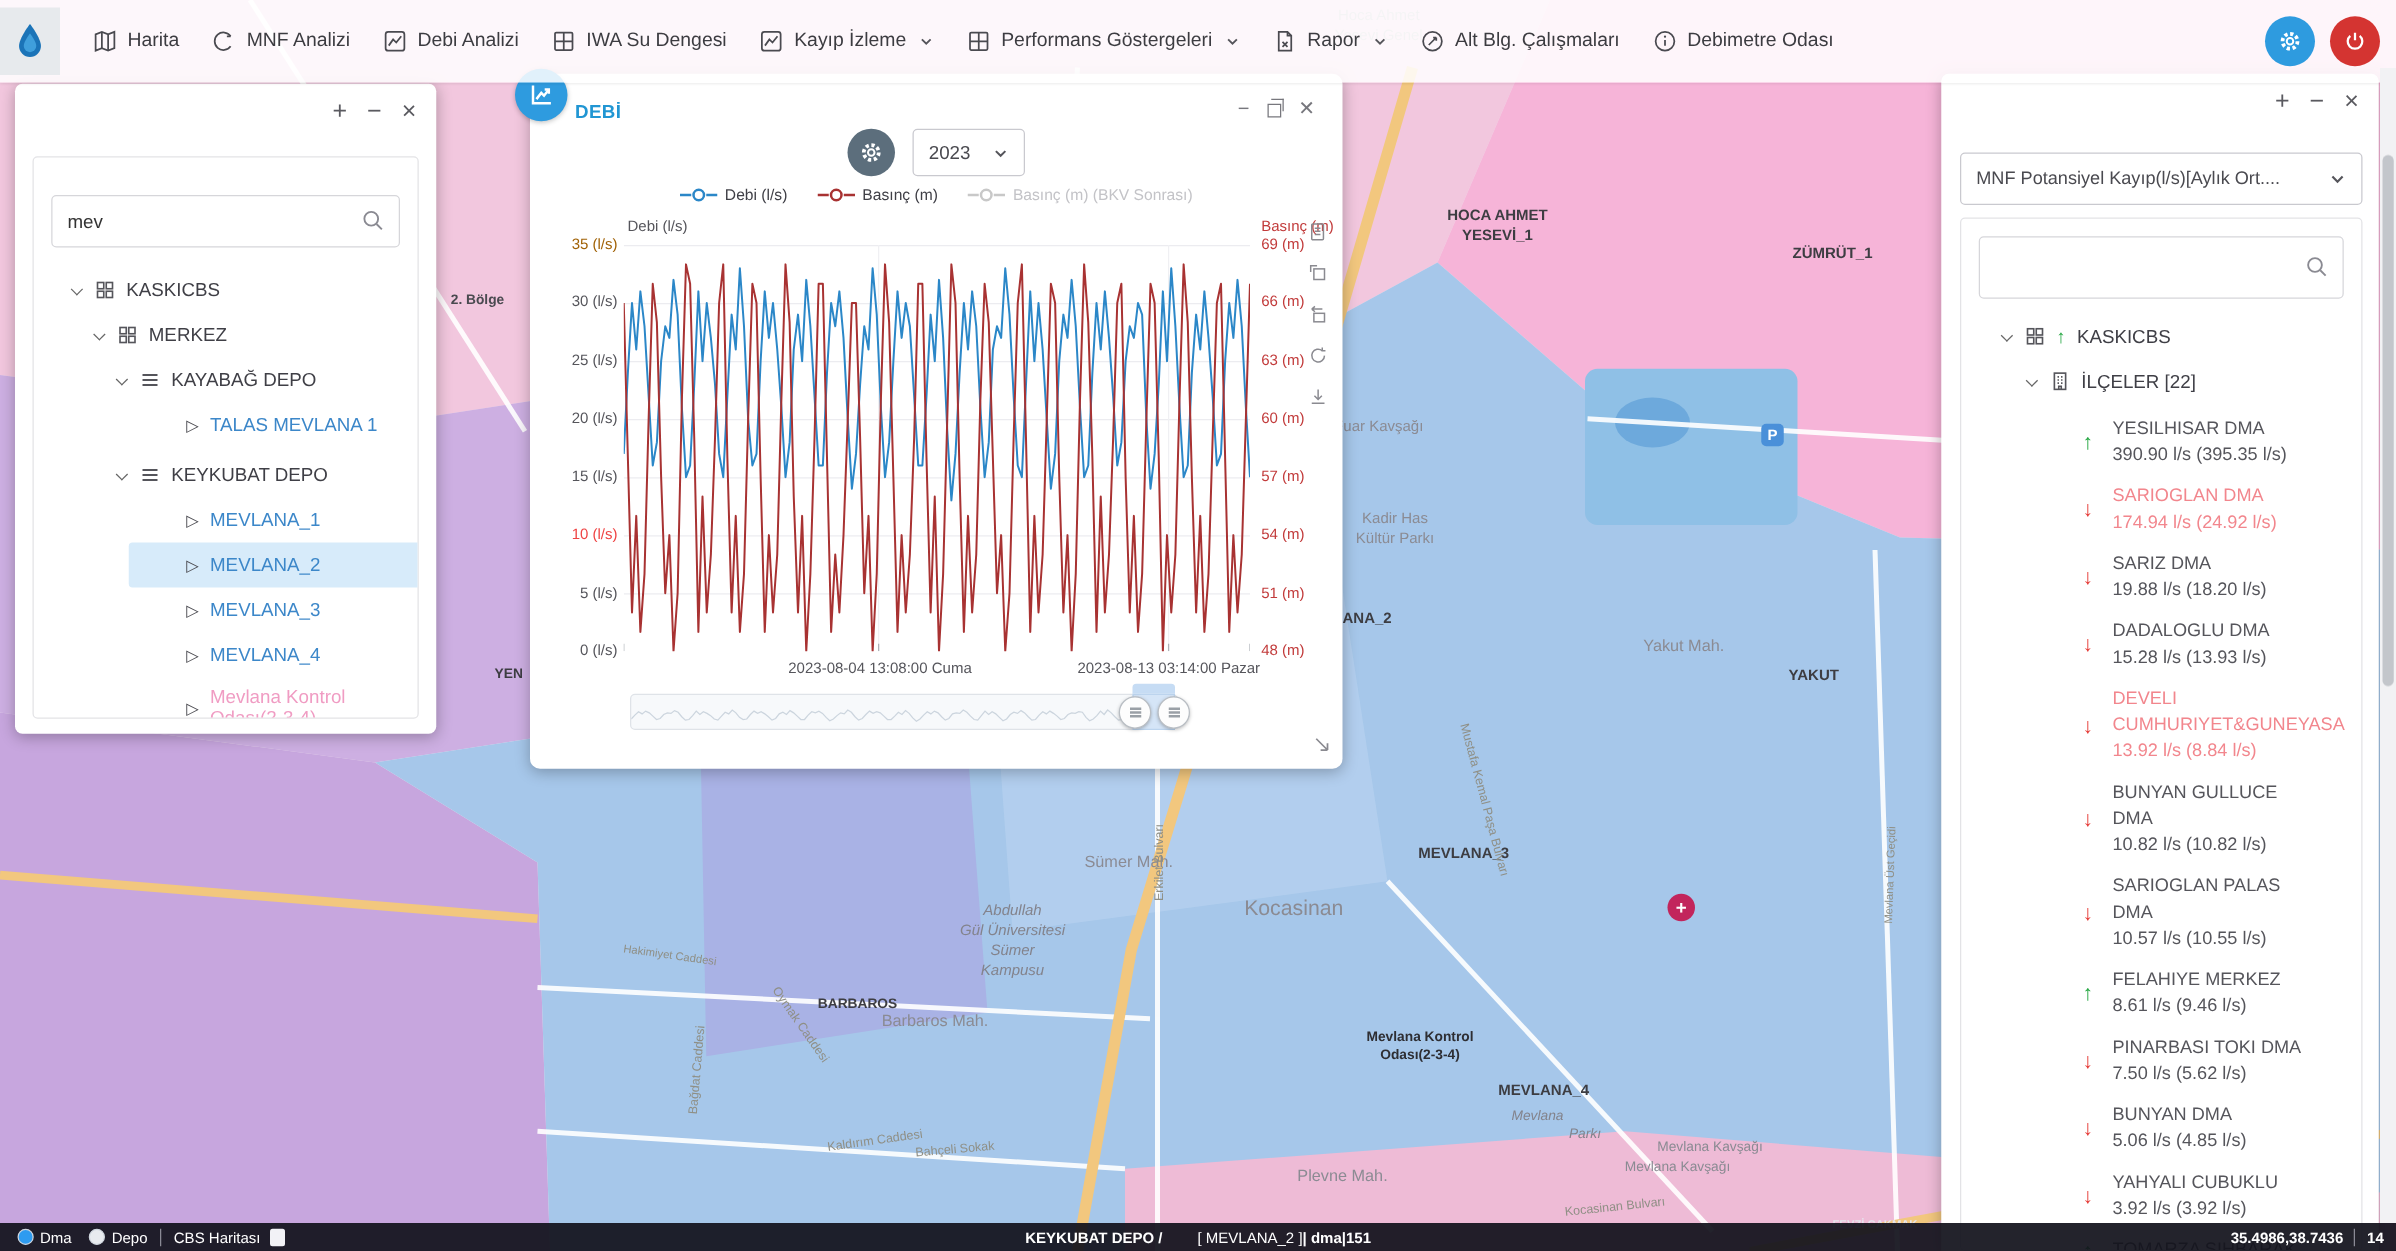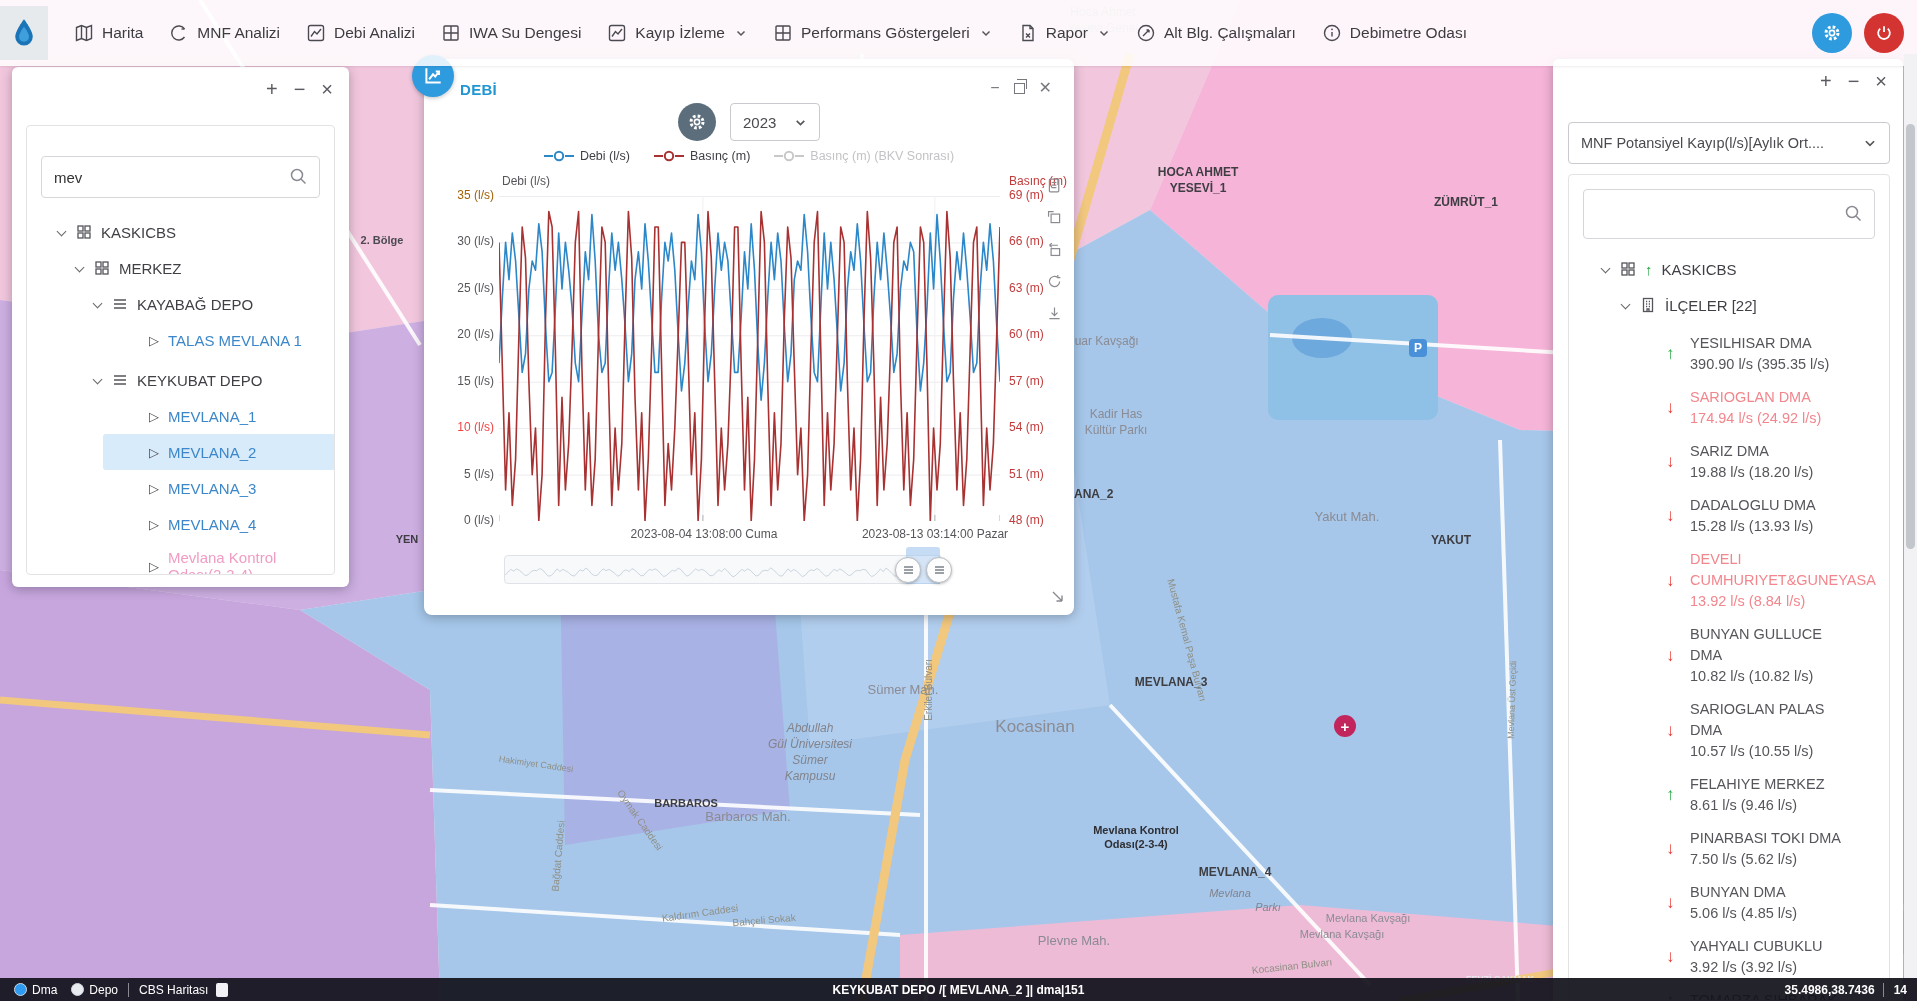--- a/index.html
+++ b/index.html
@@ -100,21 +100,21 @@
   .dma-item.hl .dma-name div, .dma-item.hl .dma-val { color:#f2868d; }
 
   
   #statusbar { position:absolute; left:0; bottom:0; width:1917px; height:23px; background:rgba(18,18,28,0.93);
     z-index:40; display:flex; align-items:center; color:#fff; font-size:12px; }
   .sb-toggle { display:flex; align-items:center; gap:5px; margin-left:14px; cursor:pointer; }
   .sb-dot { width:13px; height:13px; border-radius:50%; border:1.5px solid #cfd6de; }
   .sb-divider { width:1px; height:14px; background:#8a8a95; margin:0 10px; }
   .sb-square { width:12px; height:14px; background:#f2f2f6; border-radius:2px; margin-left:8px; cursor:pointer; }
   #sb-center { position:absolute; left:50%; transform:translateX(-50%); font-weight:600; white-space:nowrap; }
-  #sb-center b { font-weight:700; }
+  #sb-center b { font-weight:400;padding-left:28px; }
   #sb-right { margin-left:auto; display:flex; align-items:center; height:100%; }
   #sb-coords { font-weight:600; }
   #sb-zoom { border-left:1px solid #8a8a95; margin-left:8px; padding:0 10px; font-weight:600; }
 
   
   #win-scroll { position:absolute; right:0; top:54px; width:13px; bottom:23px; background:#f2f2f4; z-index:35; }
   #win-thumb { position:absolute; left:2px; top:70px; width:9px; height:425px; background:#c3c6cb; border-radius:5px; cursor:pointer; }
 </style>
 </head>
 <body>

